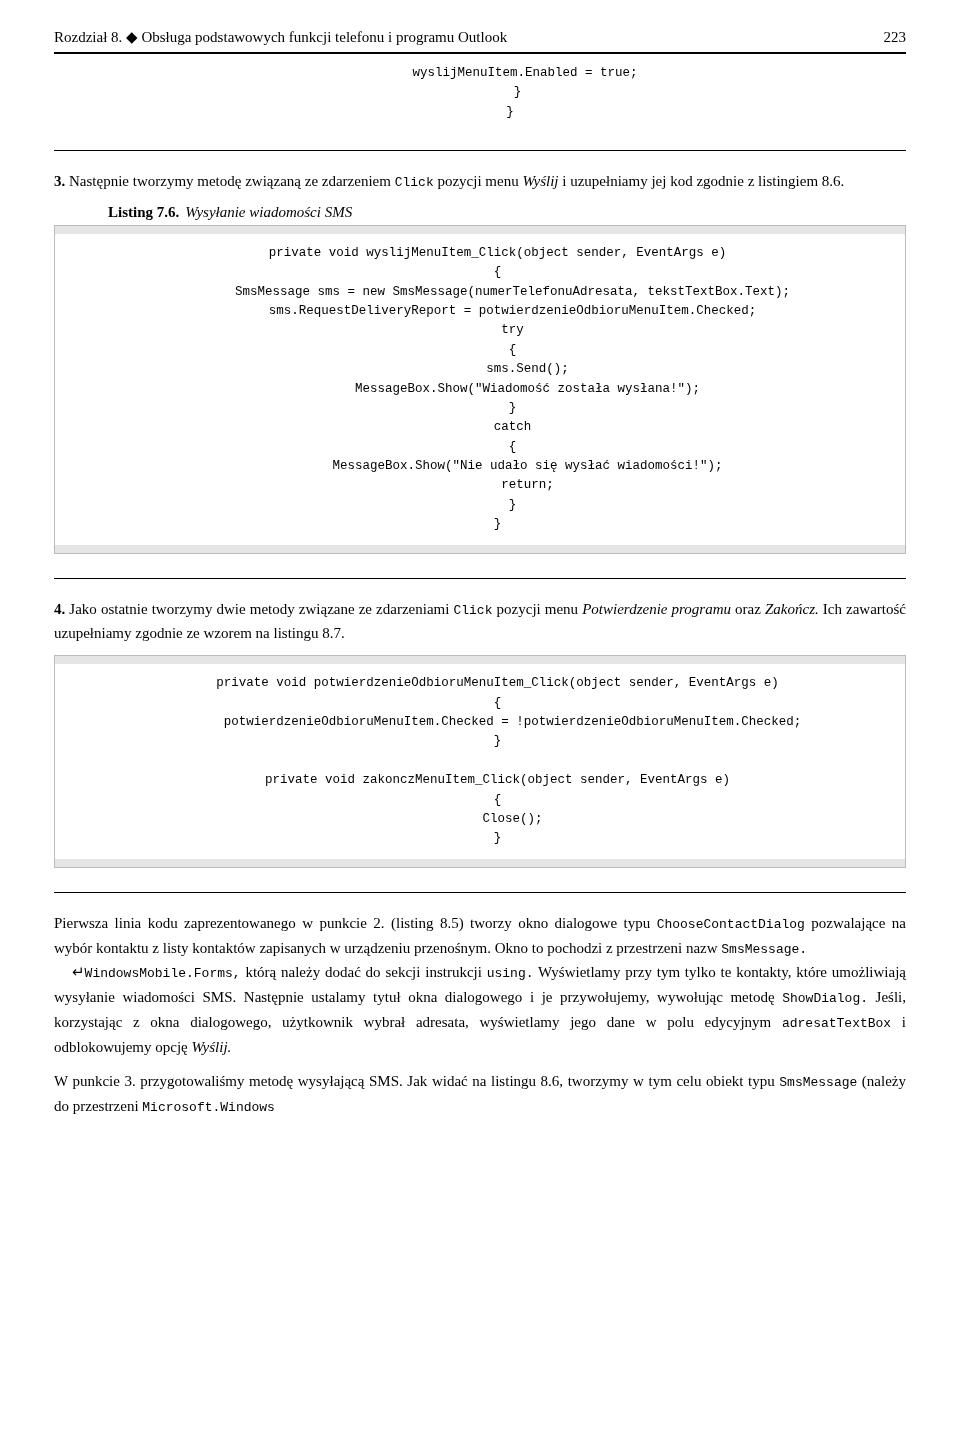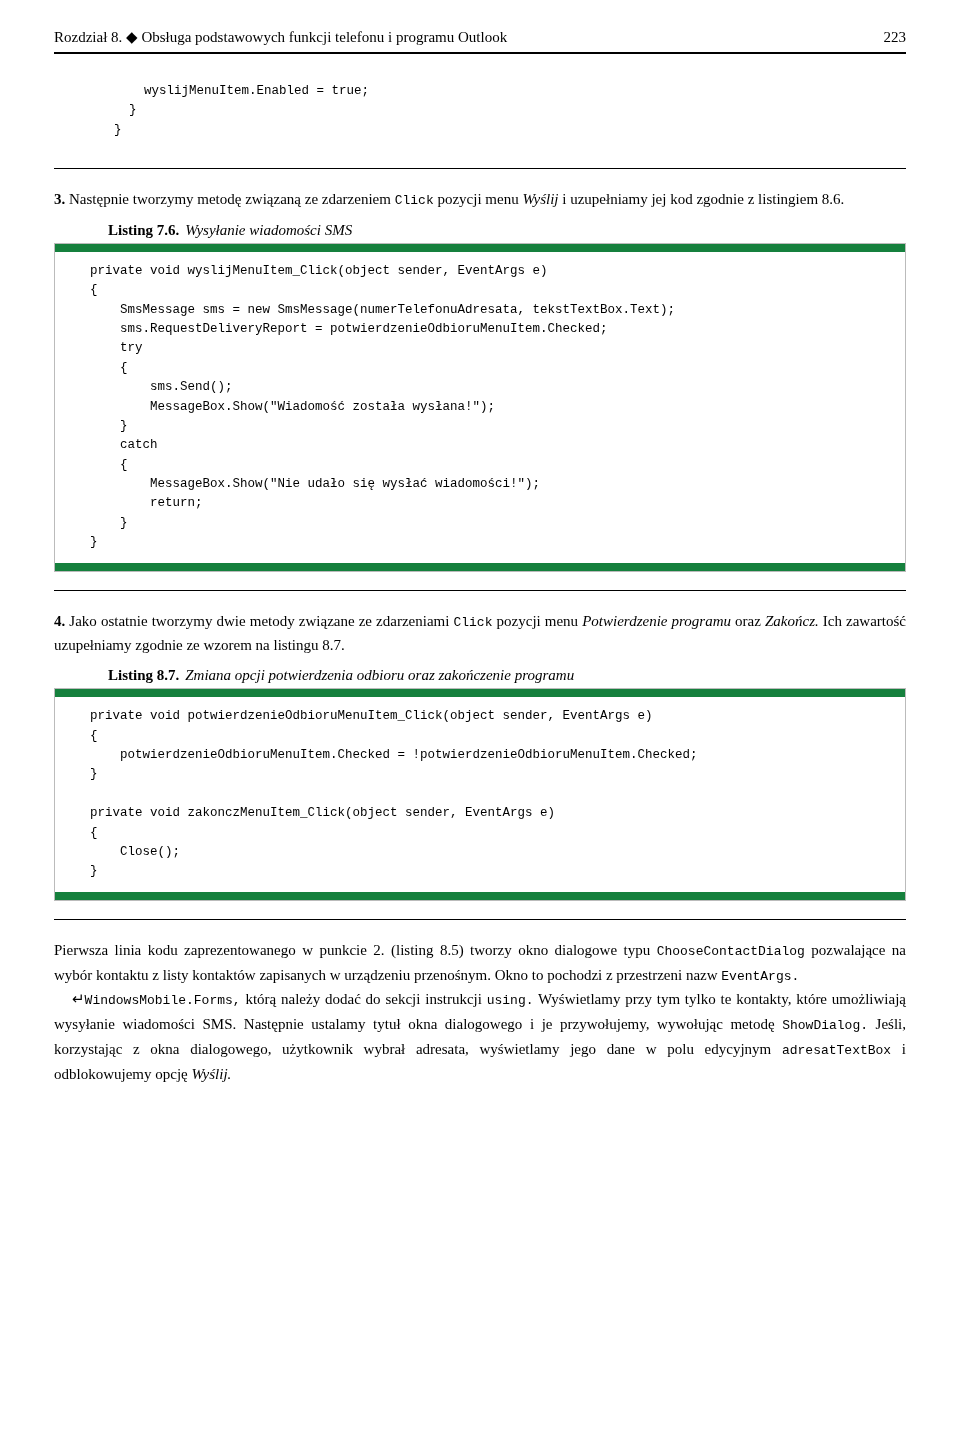--- a/index.html
+++ b/index.html
@@ -17,36 +17,36 @@
       min-height: 1456px;
       padding: 28px 54px 40px 54px;
       background: #fff;
     }
     .header {
       display: flex;
       justify-content: space-between;
       align-items: baseline;
       border-bottom: 2px solid #000;
       padding-bottom: 6px;
-      margin-bottom: 18px;
     }
     .section-divider {
       border: none;
       border-top: 1.5px solid #000;
       margin: 18px 0;
     }
     .code-block {
       background: #fff;
       border: none;
       font-family: 'Courier New', Courier, monospace;
       font-size: 12.5px;
       line-height: 1.55;
       padding: 10px 0 10px 60px;
       color: #000;
       white-space: pre;
+      text-align: center;
     }
     .text-block {
       font-size: 15px;
       line-height: 1.6;
       margin: 10px 0;
       text-align: justify;
     }
     .text-block .mono {
       font-family: Liberation Mono, monospace;
       font-size: 13px;
@@ -69,23 +69,23 @@
       white-space: nowrap;
       margin-right: 6px;
     }
     .listing-title {
       font-size: 15px;
       font-style: italic;
       text-align: center;
     }
     .code-container {
       border: 1px solid #bbb;
-      margin: 4px 0 18px 0;
+      margin: 4px 0 24px 0;
       padding: 8px 0;
-      background: #15803d;
+      background: #e5e5e5;
     }
   </style>
 </head>
 <body>
 
 <div class="page">
 
   <div class="header">
     <div>
       <span>Rozdział 8.</span>
@@ -129,38 +129,37 @@
   }</div>
   </div>
 
   <hr class="section-divider">
 
   <div class="text-block">
     <strong>4.</strong>
     Jako ostatnie tworzymy dwie metody związane ze zdarzeniami <span class="mono">Click</span> pozycji menu <em>Potwierdzenie programu</em> oraz <em>Zakończ.</em> Ich zawartość uzupełniamy zgodnie ze wzorem na listingu 8.7.
   </div>
 
-  <div class="listing-header indent">
-    <span class="listing-number">Listing 8.7.</span>
-    <span class="listing-title">Zmiana opcji potwierdzenia odbioru oraz zakończenie programu</span>
-  </div>
 
   <div class="code-container">
     <div class="code-block" style="padding-left:20px;">  private void potwierdzenieOdbioruMenuItem_Click(object sender, EventArgs e)
   {
       potwierdzenieOdbioruMenuItem.Checked = !potwierdzenieOdbioruMenuItem.Checked;
   }
 
   private void zakonczMenuItem_Click(object sender, EventArgs e)
   {
       Close();
   }</div>
   </div>
 
   <hr class="section-divider">
 
   <div class="text-block">
-    Pierwsza linia kodu zaprezentowanego w punkcie 2. (listing 8.5) tworzy okno dialogowe typu <span class="mono">ChooseContactDialog</span> pozwalające na wybór kontaktu z listy kontaktów zapisanych w urządzeniu przenośnym. Okno to pochodzi z przestrzeni nazw <span class="mono">EventArgs.</span><br>
+    Pierwsza linia kodu zaprezentowanego w punkcie 2. (listing 8.5) tworzy okno dialogowe typu <span class="mono">ChooseContactDialog</span> pozwalające na wybór kontaktu z listy kontaktów zapisanych w urządzeniu przenośnym. Okno to pochodzi z przestrzeni nazw <span class="mono">SmsMessage.</span><br>
     <span style="margin-left:1.2em;">↵</span><span class="mono">WindowsMobile.Forms,</span> którą należy dodać do sekcji instrukcji <span class="mono">using.</span> Wyświetlamy przy tym tylko te kontakty, które umożliwiają wysyłanie wiadomości SMS. Następnie ustalamy tytuł okna dialogowego i je przywołujemy, wywołując metodę <span class="mono">ShowDialog.</span> Jeśli, korzystając z okna dialogowego, użytkownik wybrał adresata, wyświetlamy jego dane w polu edycyjnym <span class="mono">adresatTextBox</span> i odblokowujemy opcję <em>Wyślij.</em>
   </div>
 
+  <div class="text-block">
+    W punkcie 3. przygotowaliśmy metodę wysyłającą SMS. Jak widać na listingu 8.6, tworzymy w tym celu obiekt typu <span class="mono">SmsMessage</span> (należy do przestrzeni <span class="mono">Microsoft.Windows</span>
+  </div>
 
 </div>
 
 </body></html>

